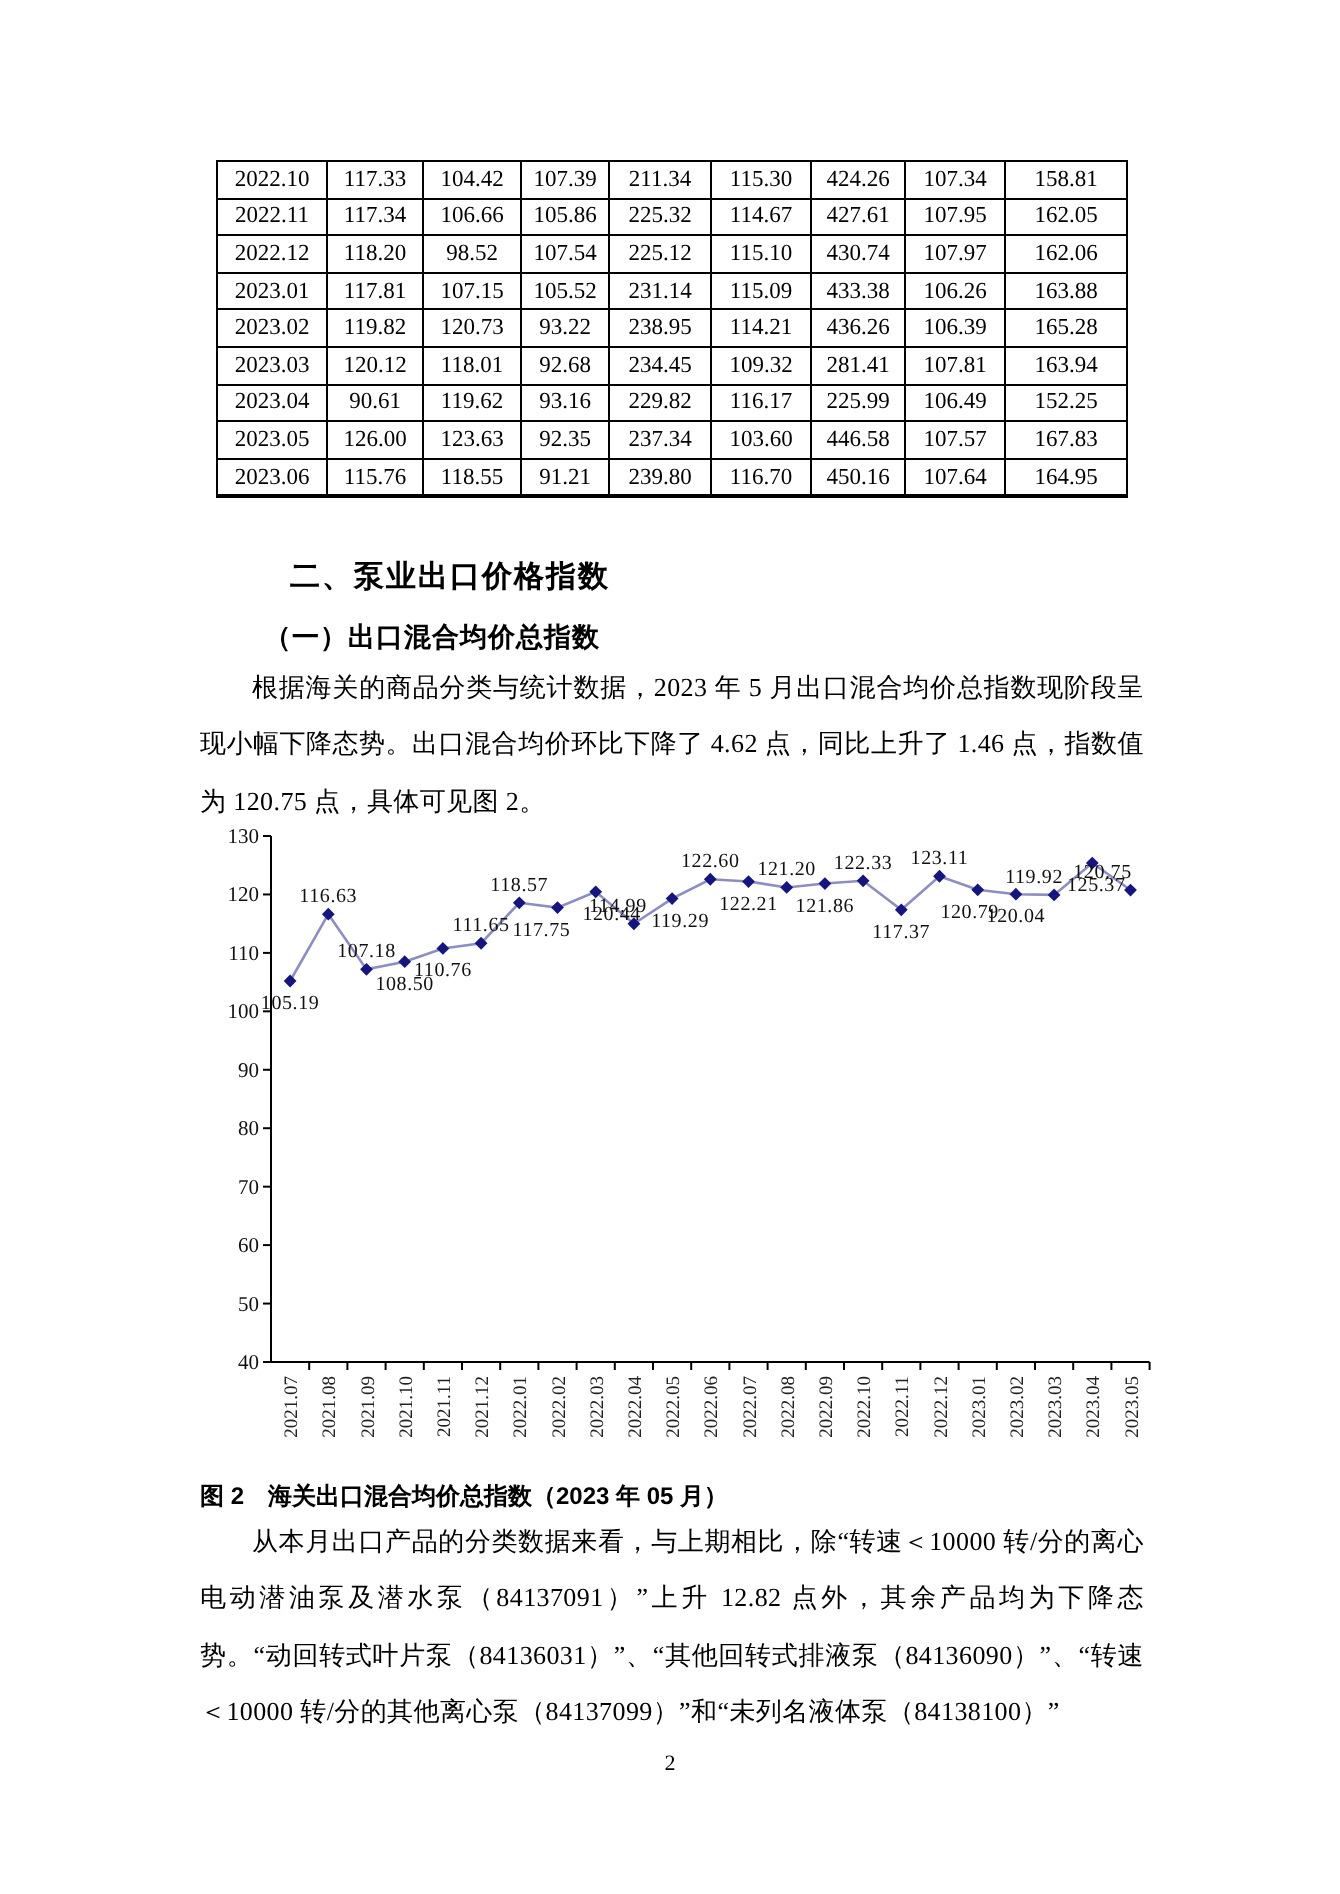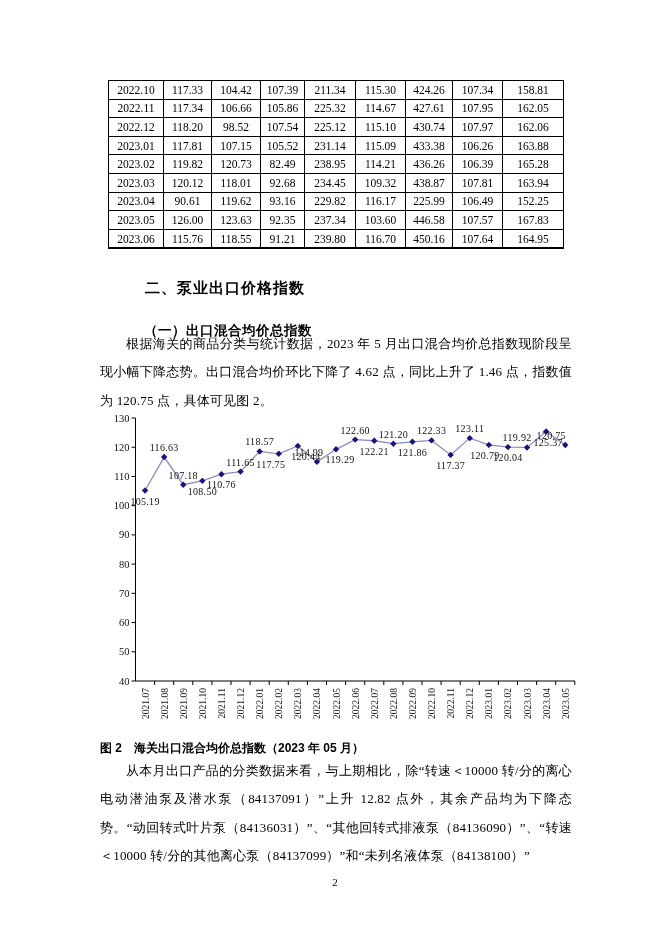--- a/index.html
+++ b/index.html
@@ -18,21 +18,21 @@
     text-align:center;vertical-align:middle;
     font-size:11.5px;font-family:"Liberation Serif","DejaVu Serif",serif;
   }
   
   .sec-heading{
     position:absolute;left:129px;top:263px;margin:16px;
     font-family:"Liberation Sans","DejaVu Sans",sans-serif;
     font-size:15px;font-weight:bold;letter-spacing:1px;
   }
   .sub-heading{
-    position:absolute;left:128px;top:306px;margin:16px;
+    position:absolute;left:128px;top:306px;margin:4px;
     font-family:"Liberation Sans","DejaVu Sans",sans-serif;
     font-size:13.5px;font-weight:bold;letter-spacing:.5px;
   }
   
   .body-para{
     position:absolute;left:100px;width:472px;margin:0;
     font-size:13px;line-height:28.4px;text-align:justify;
     text-indent:26px;letter-spacing:.2px;
   }
   .para-1{top:330px;}
@@ -112,35 +112,35 @@
           <td>231.14</td>
           <td>115.09</td>
           <td>433.38</td>
           <td>106.26</td>
           <td>163.88</td>
         </tr>
         <tr>
           <td>2023.02</td>
           <td>119.82</td>
           <td>120.73</td>
-          <td>82.49</td>
+          <td>93.22</td>
           <td>238.95</td>
           <td>114.21</td>
           <td>436.26</td>
           <td>106.39</td>
           <td>165.28</td>
         </tr>
         <tr>
           <td>2023.03</td>
           <td>120.12</td>
           <td>118.01</td>
           <td>92.68</td>
           <td>234.45</td>
           <td>109.32</td>
-          <td>438.87</td>
+          <td>281.41</td>
           <td>107.81</td>
           <td>163.94</td>
         </tr>
         <tr>
           <td>2023.04</td>
           <td>90.61</td>
           <td>119.62</td>
           <td>93.16</td>
           <td>229.82</td>
           <td>116.17</td>

